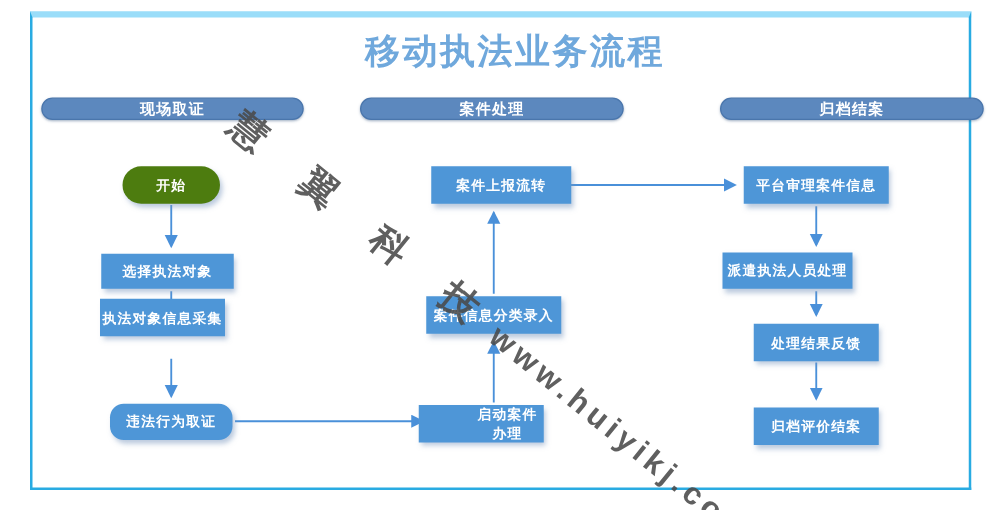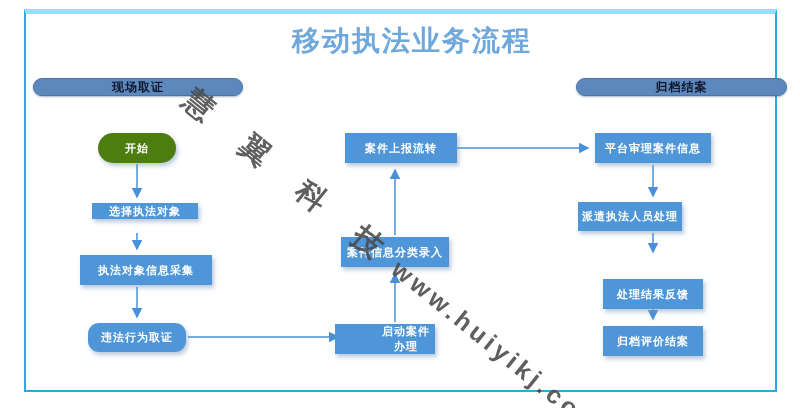--- a/index.html
+++ b/index.html
@@ -17,21 +17,21 @@
   }
   .title {
     position:absolute; top:22px; left:0; width:100%;
     text-align:center; font-size:28px; font-weight:bold;
     color:#6FA8DC; letter-spacing:2px;padding-left:12px;
   }
   .pill {
     position:absolute; height:18px; border-radius:9px;
     background:#5C88BE; border:1px solid #4A76AC;
     box-shadow:0 1px 2px rgba(60,90,130,.45);
-    color:#0f172a; font-size:12px; font-weight:bold; letter-spacing:1px;
+    color:#ffffff; font-size:12px; font-weight:bold; letter-spacing:1px;
     display:flex; align-items:center; justify-content:center;
     box-sizing:border-box;
   }
   .node {
     position:absolute; background:#4E96D7; color:#ffffff;
     font-size:11px; font-weight:bold; letter-spacing:1px;
     display:flex; align-items:center; justify-content:center;
     box-shadow:2px 3px 4px rgba(120,150,190,.5);
     box-sizing:border-box; text-align:center;
   }
@@ -49,20 +49,21 @@
 </head>
 <body>
 
 <div class="canvas">
 
   <div class="frame"></div>
 
   <div class="title">移动执法业务流程</div>
 
   <div class="pill" style="left:33px; top:78px; width:210px;">现场取证</div>
+  <div class="pill" style="left:288px; top:78px; width:211px;">案件处理</div>
   <div class="pill" style="left:543px; top:78px; width:211px;margin-left:33px;">归档结案</div>
 
   <svg class="arrows" width="800" height="408" viewBox="0 0 800 408" xmlns="http://www.w3.org/2000/svg">
     <defs>
       <marker id="ah" markerWidth="8" markerHeight="8" refX="6" refY="3.5" orient="auto">
         <path d="M0,0 L7,3.5 L0,7 Z" fill="#4A90D9"></path>
       </marker>
     </defs>
     <g stroke="#4A90D9" stroke-width="1.5" fill="none">
       <path d="M137,164 L137,197" marker-end="url(#ah)"></path>
@@ -72,31 +73,31 @@
       <path d="M395,322 L395,274" marker-end="url(#ah)"></path>
       <path d="M395,235 L395,170" marker-end="url(#ah)"></path>
       <path d="M447,148 L588,148" marker-end="url(#ah)"></path>
       <path d="M653,165 L653,196" marker-end="url(#ah)"></path>
       <path d="M653,233 L653,252" marker-end="url(#ah)"></path>
       <path d="M653,290 L653,319" marker-end="url(#ah)"></path>
     </g>
   </svg>
 
   <div class="node stadium" style="left:98px; top:133px; width:78px; height:30px;">开始</div>
-  <div class="node" style="left:92px; top:203px; width:106px; height:16px;">选择执法对象</div>
-  <div class="node" style="left:80px; top:255px; width:132px; height:30px;">执法对象信息采集</div>
+  <div class="node" style="left:81px; top:203px; width:106px; height:28px;">选择执法对象</div>
+  <div class="node" style="left:80px; top:239px; width:100px; height:30px;">执法对象信息采集</div>
   <div class="node" style="left:88px; top:323px; width:98px; height:29px;border-radius:11px;">违法行为取证</div>
 
   <div class="node" style="left:345px; top:133px; width:112px; height:30px;">案件上报流转</div>
   <div class="node" style="left:341px; top:237px; width:108px; height:30px;">案件信息分类录入</div>
   <div class="node" style="left:335px; top:324px; width:100px; height:30px;padding-left:42px;">启动案件办理</div>
 
   <div class="node" style="left:595px; top:133px; width:116px; height:30px;">平台审理案件信息</div>
   <div class="node" style="left:578px; top:202px; width:104px; height:29px;">派遣执法人员处理</div>
-  <div class="node" style="left:603px; top:259px; width:100px; height:30px;margin-top:20px;">处理结果反馈</div>
+  <div class="node" style="left:603px; top:259px; width:100px; height:30px;">处理结果反馈</div>
   <div class="node" style="left:603px; top:326px; width:100px; height:30px;">归档评价结案</div>
 
   <div class="watermark">
     <span class="wm-brand">慧 翼 科 技</span>
     <span class="wm-site">www.huiyikj.com</span>
   </div>
 
 </div>
 
 </body></html>

